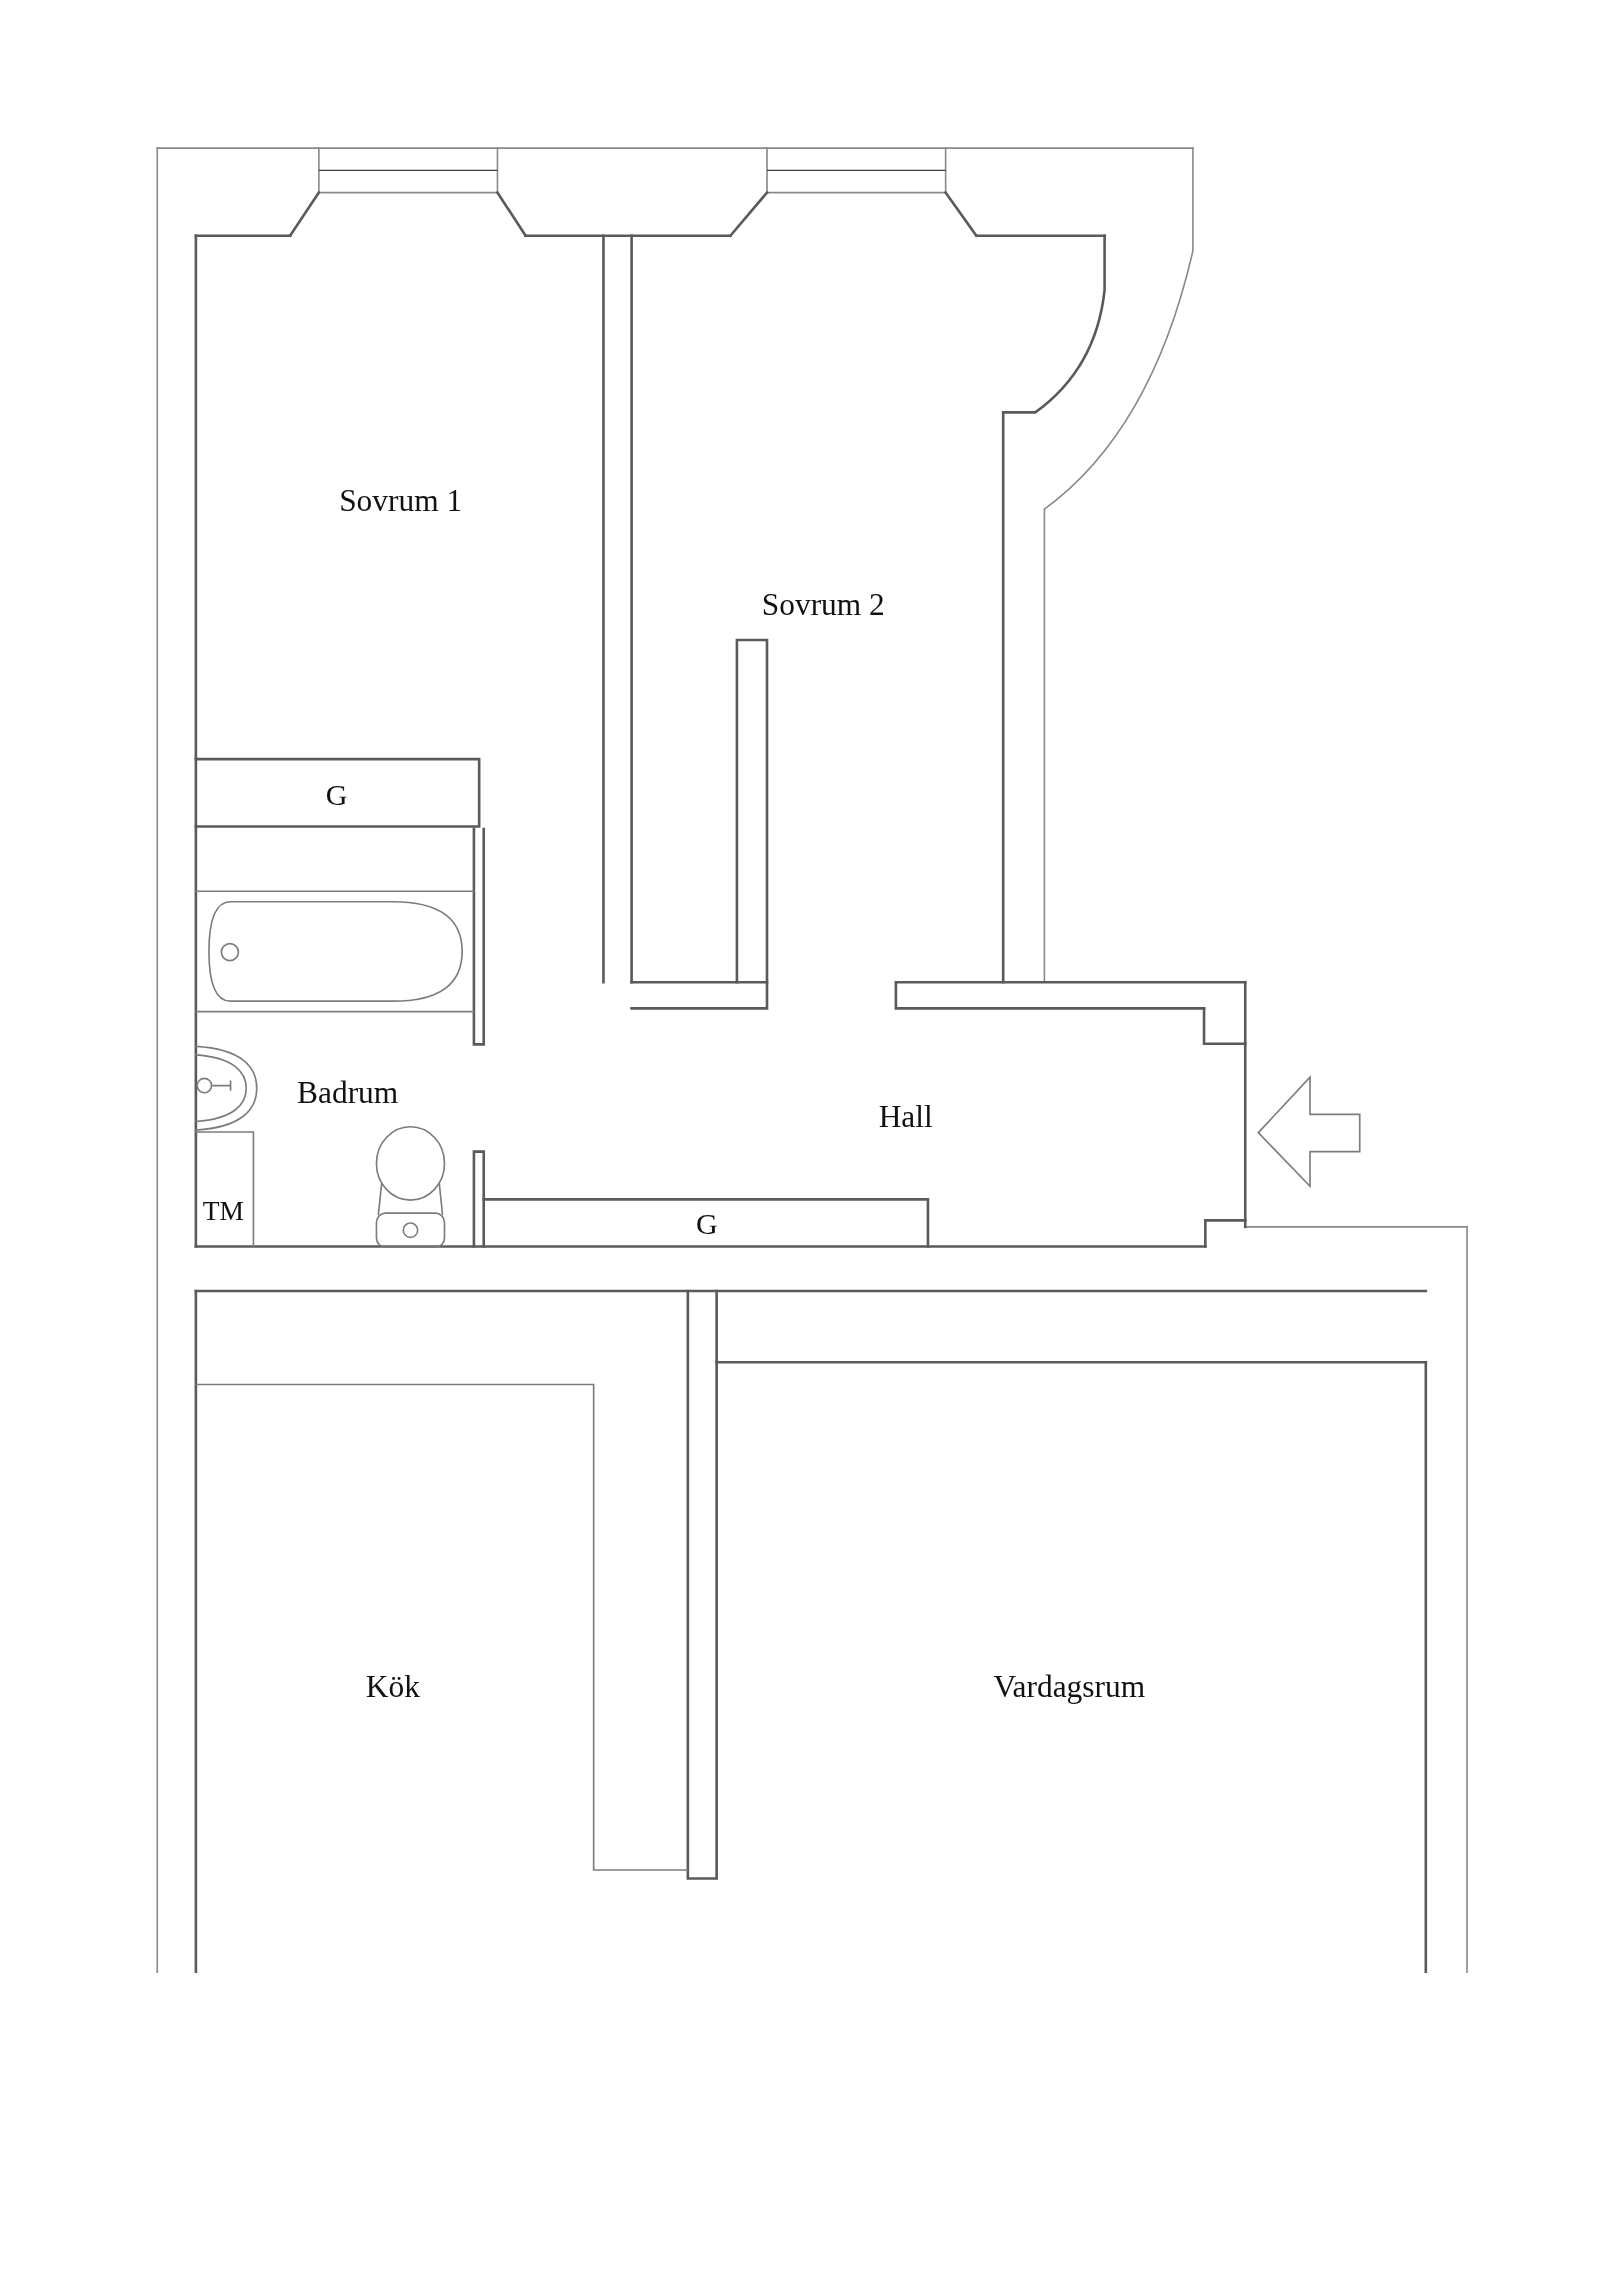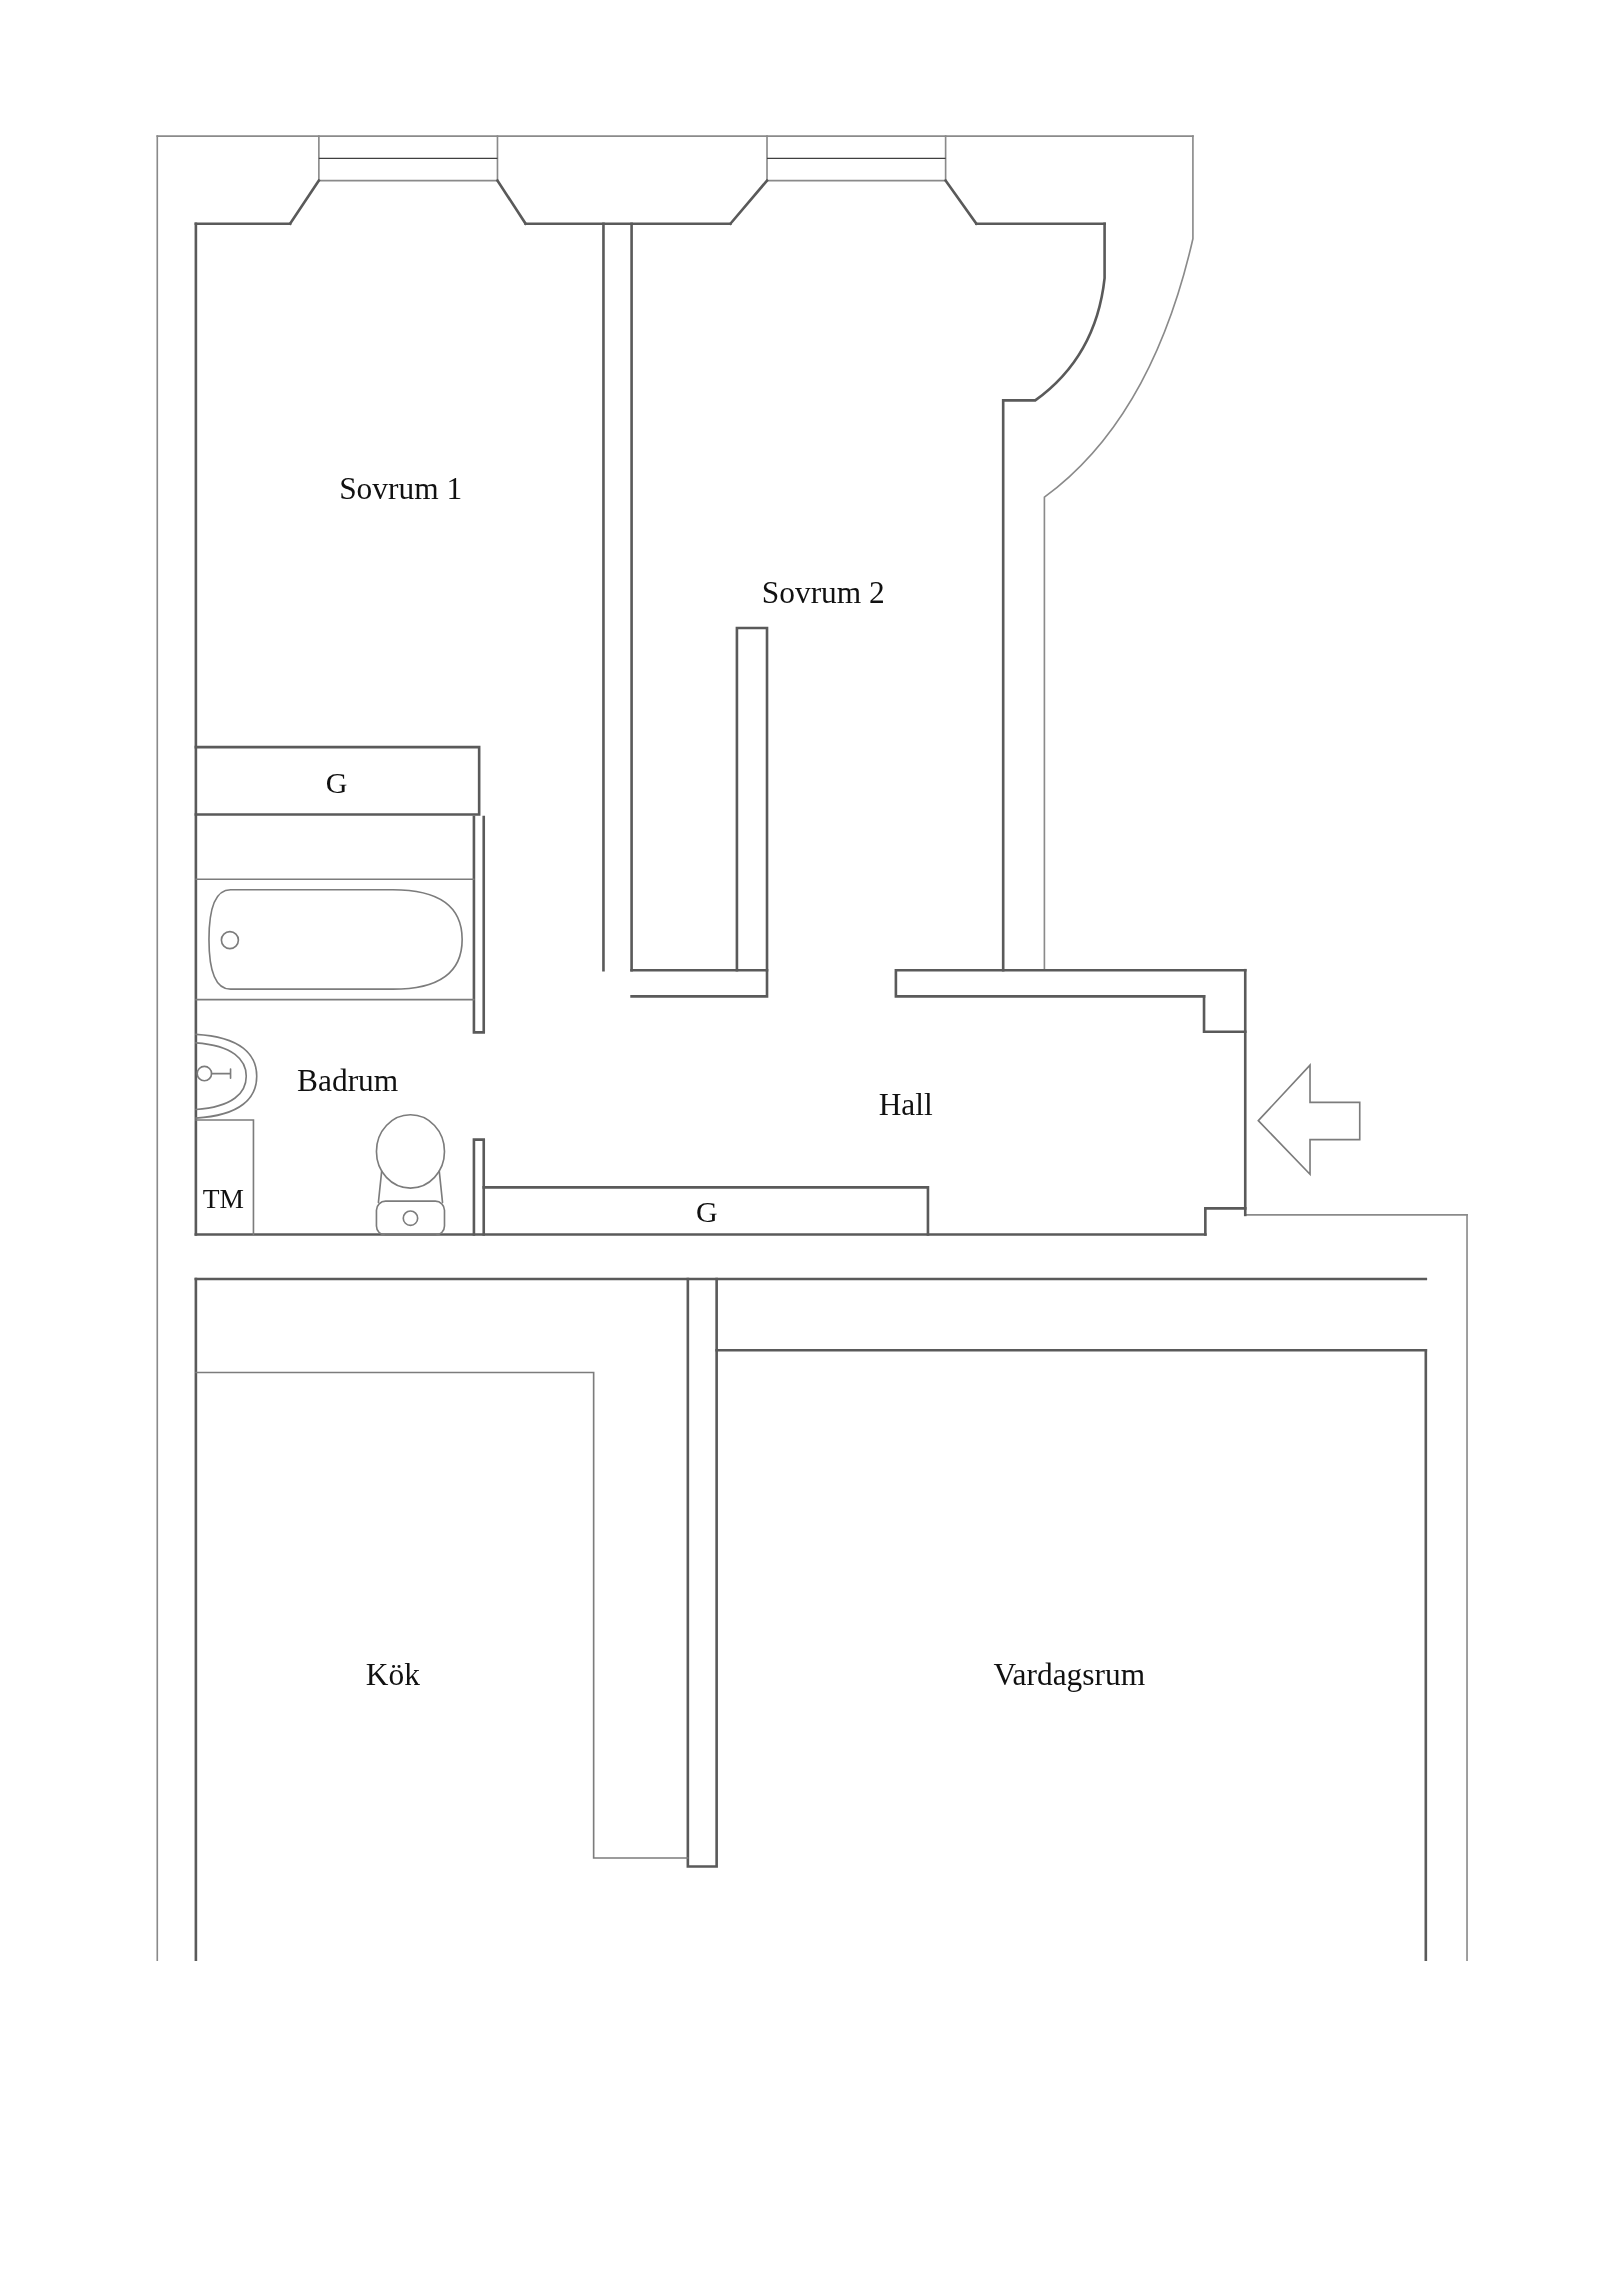--- a/index.html
+++ b/index.html
@@ -1,17 +1,17 @@
 <!DOCTYPE html>
 <html style="font-size:10.5px"><head>
 <meta charset="utf-8">
 <style>
   html,body{margin:0;padding:0;background:#ffffff;}
   .page{width:1623px;height:1961px;position:relative;background:#ffffff;
-        font-family:"Liberation Serif","DejaVu Serif",serif;}
+        font-family:"Liberation Serif","DejaVu Serif",serif;margin-top:12px;}
   svg{position:absolute;left:0;top:0;}
   .wall{stroke:#5a5a5a;stroke-width:4;fill:none;stroke-linecap:square;}
   .thin{stroke:#8a8a8a;stroke-width:2.5;fill:none;stroke-linecap:square;}
   .mid{stroke:#3f3f3f;stroke-width:2;fill:none;}
   .fixture{stroke:#7c7c7c;stroke-width:2.5;fill:none;stroke-linecap:round;}
   .lbl{fill:#111111;font-family:"Liberation Serif","DejaVu Serif",serif;}
 </style>
 </head>
 <body>
 

